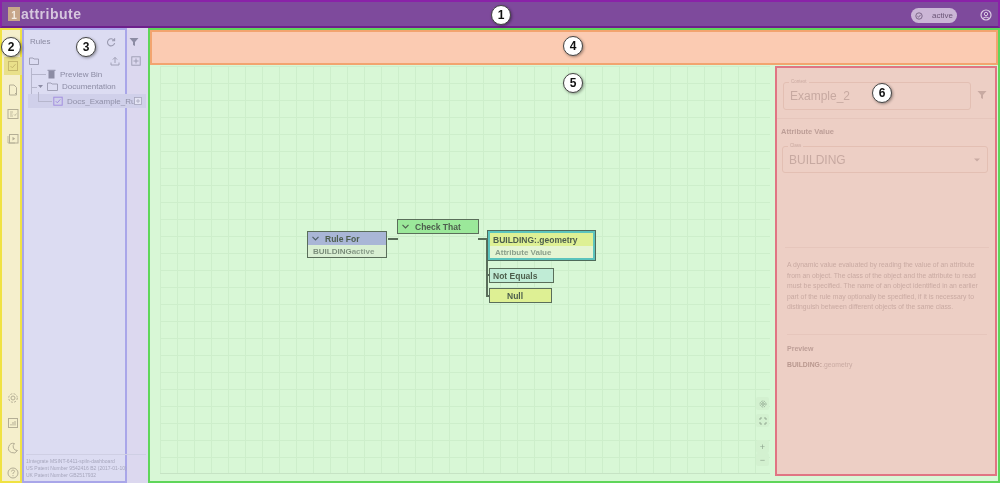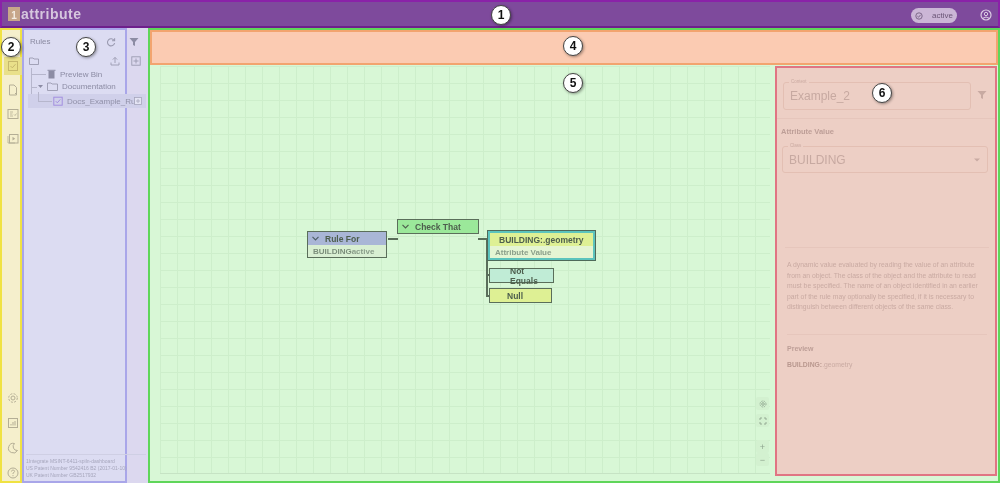--- a/index.html
+++ b/index.html
@@ -208,28 +208,28 @@
     <div class="node" style="left:237px;top:153px;width:82px">
       <div class="hdr" style="background:#9be89a">
         <svg width="7" height="5" viewBox="0 0 7 5">
             <path d="M0.5 0.8 L3.5 3.8 L6.5 0.8" fill="none" stroke="#4d5e4d" stroke-width="1.2"></path>
           </svg>
         <span>Check That</span>
       </div>
     </div>
 
     <div class="node" style="left:328px;top:165px;width:107px;border:2px solid #5cc4bd;outline:1px solid #4f6a5a">
-      <div class="hdr" style="background:#def094;padding-left:9px">
+      <div class="hdr" style="background:#def094;padding-left:3px">
         <span>BUILDING:.geometry</span>
       </div>
       <div class="sub" style="background:#e4f5d3">Attribute Value</div>
     </div>
 
     <div class="node" style="left:329px;top:202px;width:65px">
-      <div class="hdr" style="background:#c0ecd6;padding-left:20px">
+      <div class="hdr" style="background:#c0ecd6;padding-left:3px">
         <span>Not Equals</span>
       </div>
     </div>
 
     <div class="node" style="left:329px;top:222px;width:63px">
       <div class="hdr" style="background:#def094;padding-left:17px">
         <span>Null</span>
       </div>
     </div>
   </div>

